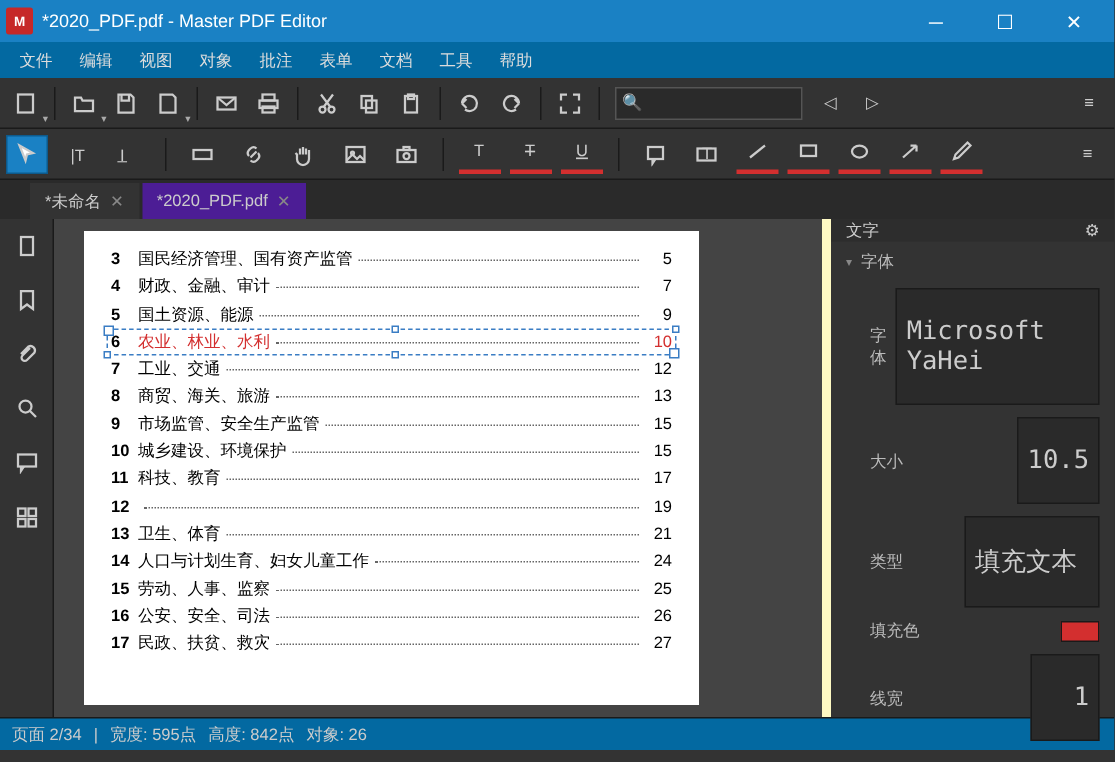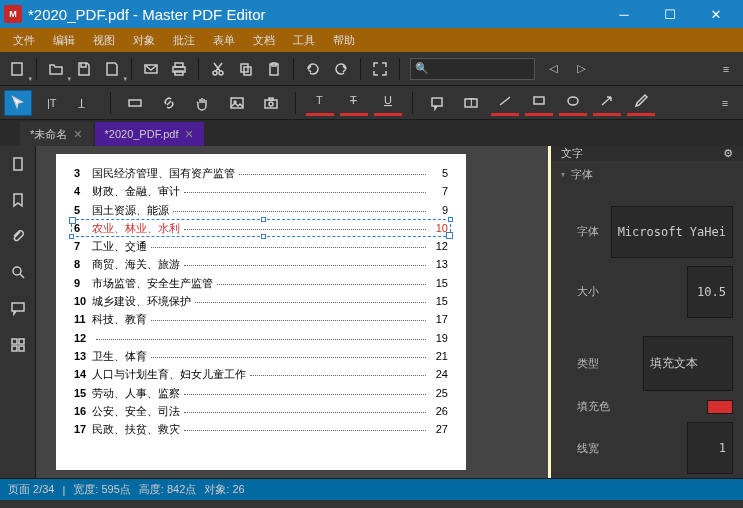--- a/index.html
+++ b/index.html
@@ -1,21 +1,21 @@
 <!DOCTYPE html>
 <html><head>
 <meta charset="utf-8">
 <style>
 *{margin:0;padding:0;box-sizing:border-box;font-family:"Microsoft YaHei",sans-serif;font-size:11px}
 body{width:743px;height:508px;background:#333;overflow:hidden;position:relative}
 .titlebar{height:28px;background:#1a81c4;display:flex;align-items:center;padding:0 4px;color:#fff}
 .titlebar .logo{width:18px;height:18px;background:#c62828;border-radius:2px;margin-right:6px;display:flex;align-items:center;justify-content:center;font-size:9px;font-weight:bold}
-.titlebar .title{flex:1;font-size:15px}
+.titlebar .title{flex:1;font-size:12px}
 .titlebar .winbtn{width:46px;height:28px;display:flex;align-items:center;justify-content:center;color:#fff;font-size:13px}
-.menubar{height:24px;background:#a16207;display:flex;align-items:center;padding:0 4px;color:#ddd}
+.menubar{height:24px;background:#0369a1;display:flex;align-items:center;padding:0 4px;color:#ddd}
 .menubar .mi{padding:3px 9px;cursor:default}
 .toolbar{height:34px;background:#333;border-bottom:1px solid #1a1a1a;display:flex;align-items:center;padding:0 4px;gap:2px}
 .tb{width:26px;height:26px;display:flex;align-items:center;justify-content:center;color:#ccc;position:relative}
 .tb.dd::after{content:"▾";font-size:7px;position:absolute;right:-2px;bottom:-1px;color:#aaa}
 .sep{width:1px;height:22px;background:#1a1a1a;margin:0 4px}
 .search{flex:1;max-width:210px;height:22px;background:#2a2a2a;border:1px solid #555;margin:0 4px;display:flex;align-items:center;padding:0 4px;color:#888}
 .toolbar2{height:34px;background:#333;border-bottom:1px solid #1a1a1a;display:flex;align-items:center;padding:0 4px;gap:6px}
 .tb2{width:28px;height:26px;display:flex;align-items:center;justify-content:center;color:#ccc;position:relative}
 .tb2.active{background:#1a81c4;border:1px solid #0d5a8c}
 .tb2.red{border-bottom:3px solid #d32f2f}
@@ -34,27 +34,27 @@
 .tocline .dots{flex:1;border-bottom:1px dotted #666;margin:0 4px;position:relative;top:-2px}
 .tocline .pg{width:18px;text-align:right}
 .tocline.sel{position:relative}
 .tocline.sel .txt{color:#d32f2f}
 .tocline.sel .pg{color:#d32f2f}
 .selbox{position:absolute;border:1px dashed #3a7dc4;left:-3px;right:-3px;top:-2px;bottom:-2px}
 .selbox::before,.selbox::after{content:"";position:absolute;width:5px;height:5px;background:#fff;border:1px solid #3a7dc4}
 .selbox::before{left:-3px;top:-3px}
 .selbox::after{right:-3px;bottom:-3px}
 .selbox .h{position:absolute;width:5px;height:5px;background:#fff;border:1px solid #3a7dc4}
-.rightpanel{width:195px;background:#333;border-left:3px solid #fef9c3;color:#ccc;display:flex;flex-direction:column}
+.rightpanel{width:195px;background:#333;border-left:6px solid #fef9c3;color:#ccc;display:flex;flex-direction:column}
 .rp-head{height:28px;display:flex;align-items:center;justify-content:space-between;padding:0 10px;background:#2d2d2d}
 .rp-section{padding:6px 10px;display:flex;align-items:center;gap:6px;color:#bbb;font-size:11px}
 .rp-section::before{content:"▾";font-size:8px;color:#888}
 .rp-row{display:flex;align-items:center;justify-content:space-between;padding:4px 10px 4px 26px}
 .rp-row .lbl{color:#bbb;font-size:11px}
-.rp-row .val{background:#2a2a2a;border:1px solid #1a1a1a;padding:18px 6px;font-size:12px;min-width:90px;text-align:left;font-family:monospace}
+.rp-row .val{background:#2a2a2a;border:1px solid #1a1a1a;padding:18px 6px;font-size:17px;min-width:90px;text-align:left;font-family:monospace}
 .rp-row .swatch{width:26px;height:14px;background:#d32f2f;border:1px solid #1a1a1a;display:inline-block}
 .rp-row .swatch.none{background:linear-gradient(to bottom right,#2a2a2a 48%,#d32f2f 48%,#d32f2f 52%,#2a2a2a 52%)}
 .statusbar{height:22px;background:#0369a1;display:flex;align-items:center;padding:0 8px;color:#ccc;font-size:11px;gap:8px;border-top:1px solid #1a1a1a}
 svg{width:16px;height:16px;stroke:#ccc;fill:none;stroke-width:1.5}
 </style>
 </head>
 <body>
 
 <div class="titlebar">
   <div class="logo">M</div>

